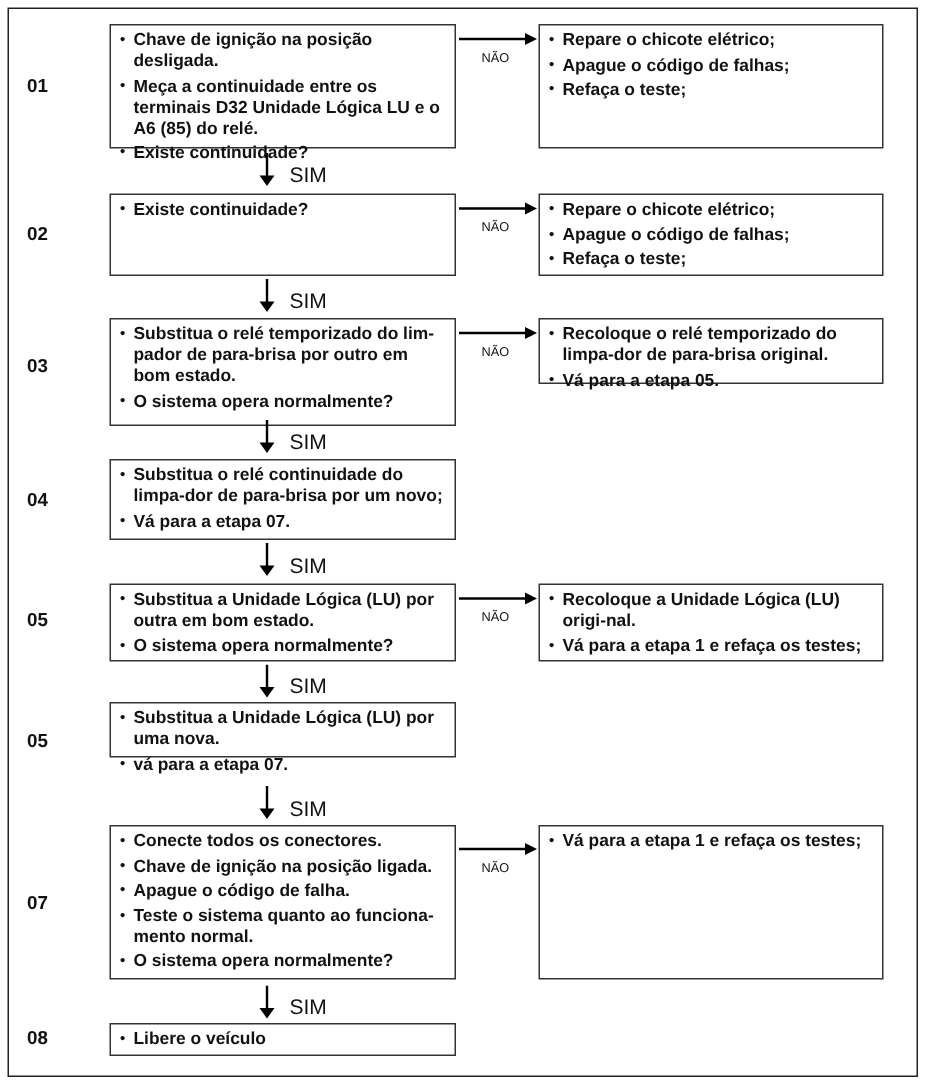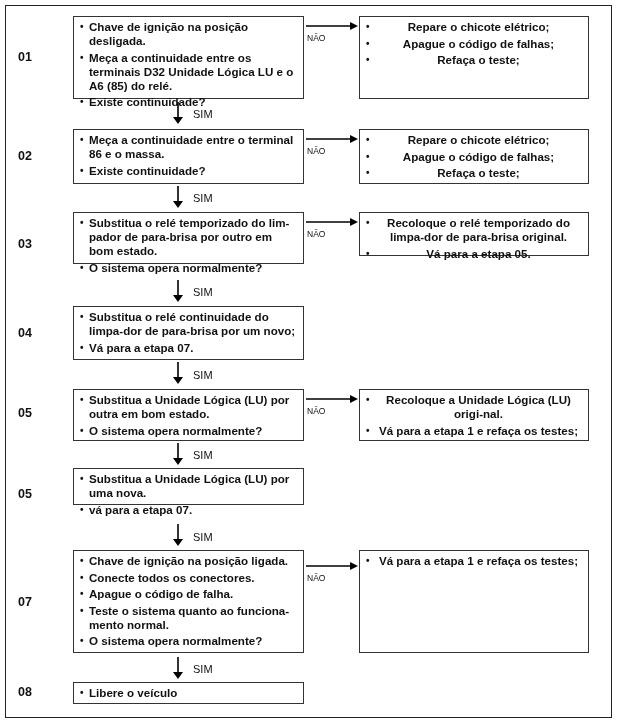--- a/index.html
+++ b/index.html
@@ -6,26 +6,26 @@
   body { width: 619px; height: 726px; position: relative; overflow: hidden;
          font-family: "Liberation Sans", sans-serif; color: #111; }
   .frame { position: absolute; left: 5px; top: 5px; width: 607px; height: 713px;
            border: 1.5px solid #222; box-sizing: border-box; }
   .box { position: absolute; border: 1.5px solid #333; box-sizing: border-box;
          background: #fff; padding: 3px 6px 2px 6px; font-size: 11.6px; line-height: 14px; }
   .box ul { list-style: none; margin: 0; padding: 0; }
   .box li { position: relative; padding-left: 9px; margin-bottom: 2.5px; font-weight: bold; }
   .box li::before { content: "\2022"; position: absolute; left: 0; top: 0; font-size: 10px; }
   .left { left: 73px; width: 231px; }
-  .right { left: 359px; width: 230px; text-align: center; }
+  .right { left: 359px; width: 230px; }
   .stepnum { position: absolute; left: 18px; width: 30px; font-weight: bold; font-size: 12.5px; }
   .down { position: absolute; left: 171px; width: 14px; height: 24px; }
-  .sim { position: absolute; left: 193px; font-size: 11px; text-align: right; }
+  .sim { position: absolute; left: 193px; font-size: 14px; text-align: right; }
   .rarrow { position: absolute; left: 306px; width: 52px; height: 10px; }
-  .nao { position: absolute; left: 307px; font-size: 8.5px; }
+  .nao { position: absolute; left: 321px; font-size: 8.5px; }
 </style>
 </head>
 <body>
 
 <div class="frame"></div>
 
 <div class="stepnum" style="top:50px">01</div>
 <div class="box left" style="top:16px;height:83px">
   <ul>
     <li>Chave de ignição na posição desligada.</li>
@@ -47,21 +47,20 @@
 </div>
 <svg class="down" style="top:102px">
     <line x1="7" y1="0" x2="7" y2="16" stroke="#000" stroke-width="1.6"></line>
     <polygon points="2,15 12,15 7,22" fill="#000"></polygon>
   </svg>
 <div class="sim" style="top:108px">SIM</div>
 
 <div class="stepnum" style="top:149px">02</div>
 <div class="box left" style="top:129px;height:55px">
   <ul>
-    <li>Meça a continuidade entre o terminal 86 e o massa.</li>
     <li>Existe continuidade?</li>
   </ul>
 </div>
 <svg class="rarrow" style="top:134px">
     <line x1="0" y1="5" x2="44" y2="5" stroke="#000" stroke-width="1.6"></line>
     <polygon points="44,1 52,5 44,9" fill="#000"></polygon>
   </svg>
 <div class="nao" style="top:146px">NÃO</div>
 <div class="box right" style="top:129px;height:55px">
   <ul>
@@ -70,21 +69,21 @@
     <li>Refaça o teste;</li>
   </ul>
 </div>
 <svg class="down" style="top:186px">
     <line x1="7" y1="0" x2="7" y2="16" stroke="#000" stroke-width="1.6"></line>
     <polygon points="2,15 12,15 7,22" fill="#000"></polygon>
   </svg>
 <div class="sim" style="top:192px">SIM</div>
 
 <div class="stepnum" style="top:237px">03</div>
-<div class="box left" style="top:212px;height:52px">
+<div class="box left" style="top:212px;height:72px">
   <ul>
     <li>Substitua o relé temporizado do lim-pador de para-brisa por outro em bom estado.</li>
     <li>O sistema opera normalmente?</li>
   </ul>
 </div>
 <svg class="rarrow" style="top:217px">
     <line x1="0" y1="5" x2="44" y2="5" stroke="#000" stroke-width="1.6"></line>
     <polygon points="44,1 52,5 44,9" fill="#000"></polygon>
   </svg>
 <div class="nao" style="top:229px">NÃO</div>
@@ -146,22 +145,22 @@
 </div>
 <svg class="down" style="top:524px">
     <line x1="7" y1="0" x2="7" y2="16" stroke="#000" stroke-width="1.6"></line>
     <polygon points="2,15 12,15 7,22" fill="#000"></polygon>
   </svg>
 <div class="sim" style="top:531px">SIM</div>
 
 <div class="stepnum" style="top:595px">07</div>
 <div class="box left" style="top:550px;height:103px">
   <ul>
+    <li>Conecte todos os conectores.</li>
     <li>Chave de ignição na posição ligada.</li>
-    <li>Conecte todos os conectores.</li>
     <li>Apague o código de falha.</li>
     <li>Teste o sistema quanto ao funciona-mento normal.</li>
     <li>O sistema opera normalmente?</li>
   </ul>
 </div>
 <svg class="rarrow" style="top:561px">
     <line x1="0" y1="5" x2="44" y2="5" stroke="#000" stroke-width="1.6"></line>
     <polygon points="44,1 52,5 44,9" fill="#000"></polygon>
   </svg>
 <div class="nao" style="top:573px">NÃO</div>

